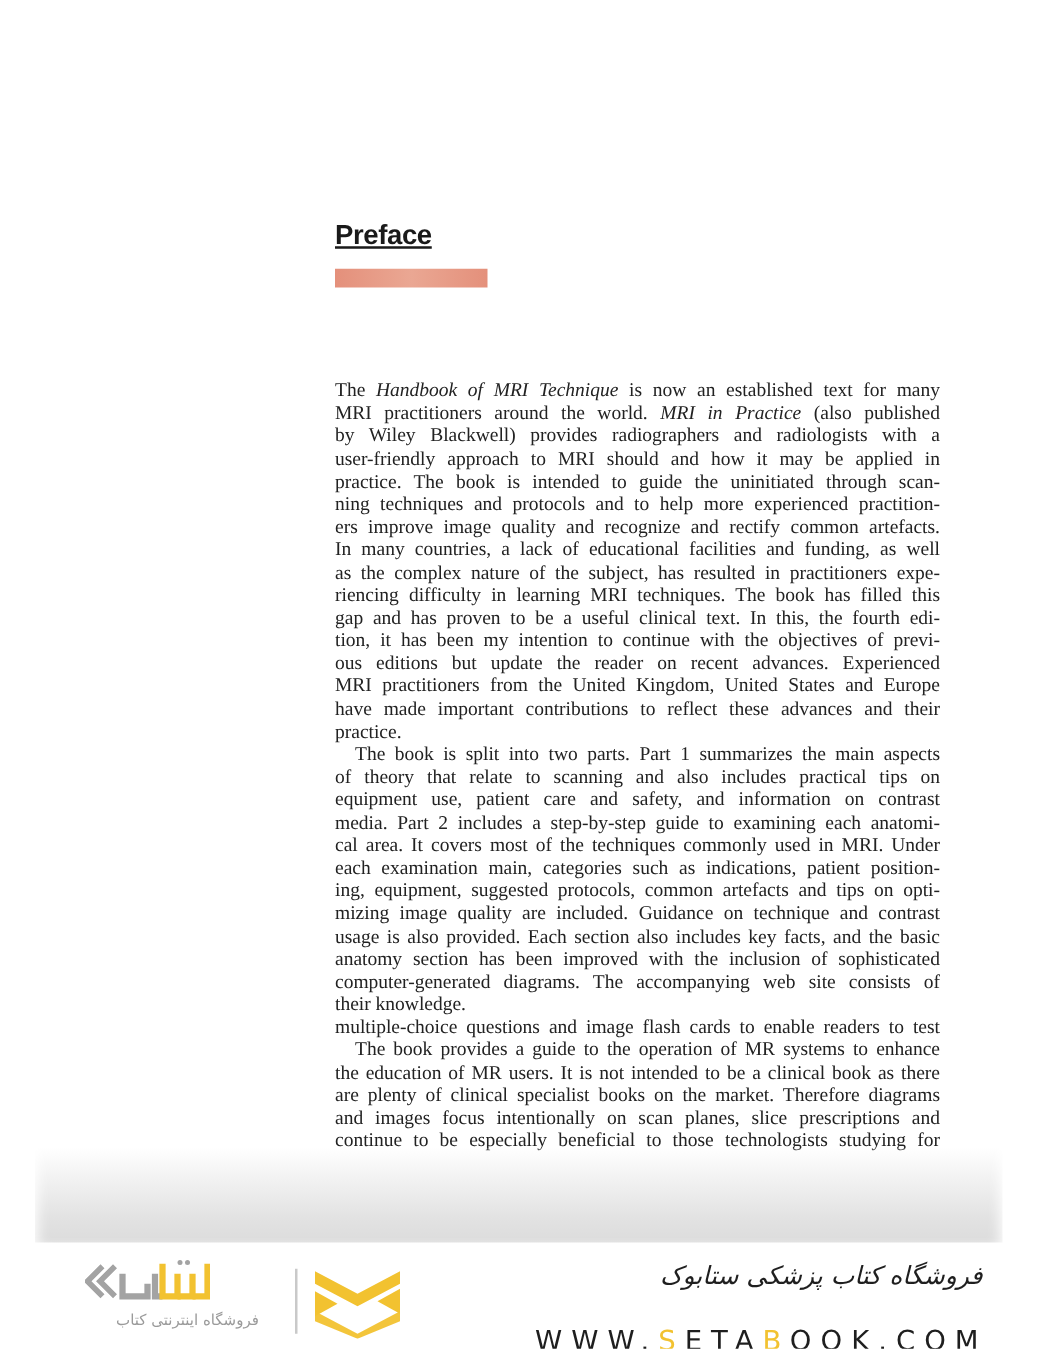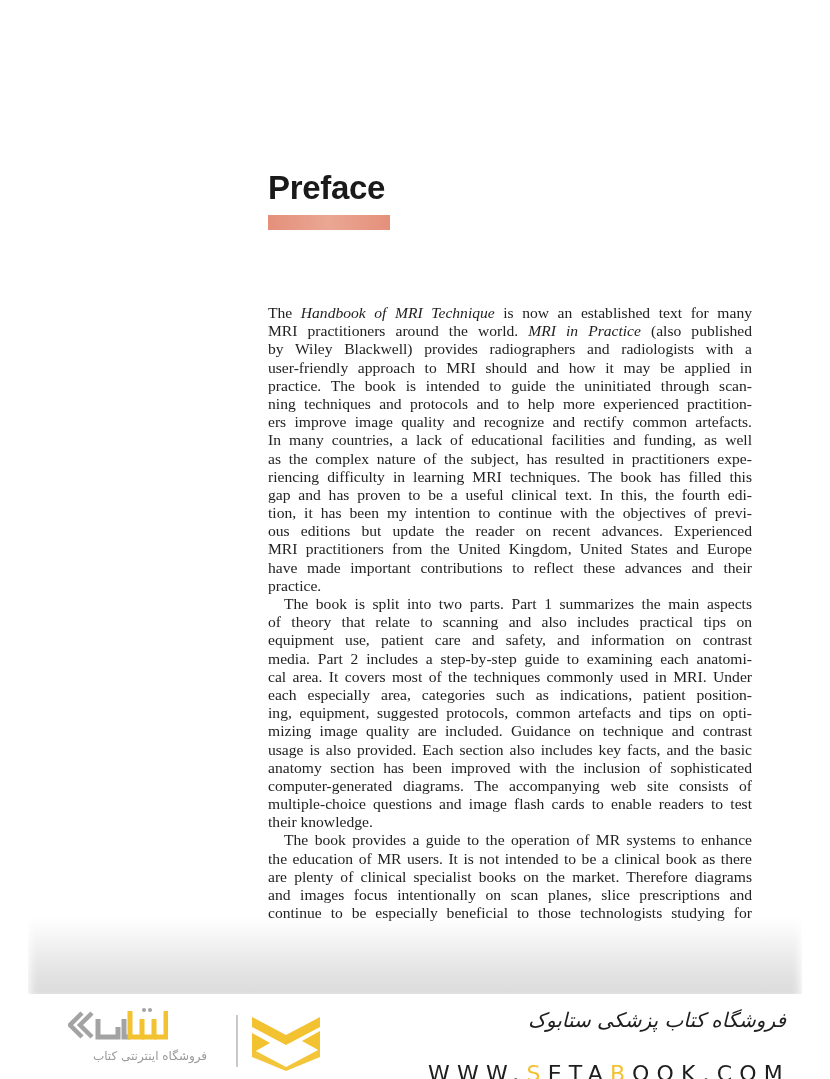--- a/index.html
+++ b/index.html
@@ -29,24 +29,25 @@
       background: linear-gradient(to bottom, rgba(255,255,255,0) 0%, #f1f1f1 35%, #e2e2e2 75%, #dcdcdc 100%);
       box-shadow: inset 8px 0 10px -6px #ffffff, inset -8px 0 10px -6px #ffffff;
     }
     .chapter-title {
       position: absolute;
       left: 268px;
       top: 168px;
       margin: 0;
       font-family: "Liberation Sans", sans-serif;
       font-weight: bold;
-      font-size: 33px;
+      font-size: 22px;
       letter-spacing: -0.3px;
       color: #1a1a1a;
       line-height: 40px;
+      text-decoration: underline;
     }
     .title-rule {
       position: absolute;
       left: 268px;
       top: 215px;
       width: 122px;
       height: 15px;
       background: linear-gradient(to right, #e4907b 0%, #eaa793 50%, #e4907b 100%);
     }
     .body-text {
@@ -170,28 +171,28 @@
         <span class="line"><span>MRI practitioners from the United Kingdom, United States and Europe</span></span>
         <span class="line"><span>have made important contributions to reflect these advances and their</span></span>
         <span class="line last"><span>practice.</span></span>
       </div>
       <div>
         <span class="line indent"><span>The book is split into two parts. Part 1 summarizes the main aspects</span></span>
         <span class="line"><span>of theory that relate to scanning and also includes practical tips on</span></span>
         <span class="line"><span>equipment use, patient care and safety, and information on contrast</span></span>
         <span class="line"><span>media. Part 2 includes a step-by-step guide to examining each anatomi-</span></span>
         <span class="line"><span>cal area. It covers most of the techniques commonly used in MRI. Under</span></span>
-        <span class="line"><span>each especially area, categories such as indications, patient position-</span></span>
+        <span class="line"><span>each examination main, categories such as indications, patient position-</span></span>
         <span class="line"><span>ing, equipment, suggested protocols, common artefacts and tips on opti-</span></span>
         <span class="line"><span>mizing image quality are included. Guidance on technique and contrast</span></span>
         <span class="line"><span>usage is also provided. Each section also includes key facts, and the basic</span></span>
         <span class="line"><span>anatomy section has been improved with the inclusion of sophisticated</span></span>
         <span class="line"><span>computer-generated diagrams. The accompanying web site consists of</span></span>
+        <span class="line last"><span>their knowledge.</span></span>
         <span class="line"><span>multiple-choice questions and image flash cards to enable readers to test</span></span>
-        <span class="line last"><span>their knowledge.</span></span>
       </div>
       <div>
         <span class="line indent"><span>The book provides a guide to the operation of MR systems to enhance</span></span>
         <span class="line"><span>the education of MR users. It is not intended to be a clinical book as there</span></span>
         <span class="line"><span>are plenty of clinical specialist books on the market. Therefore diagrams</span></span>
         <span class="line"><span>and images focus intentionally on scan planes, slice prescriptions and</span></span>
         <span class="line"><span>continue to be especially beneficial to those technologists studying for</span></span>
       </div>
     </div>
 

